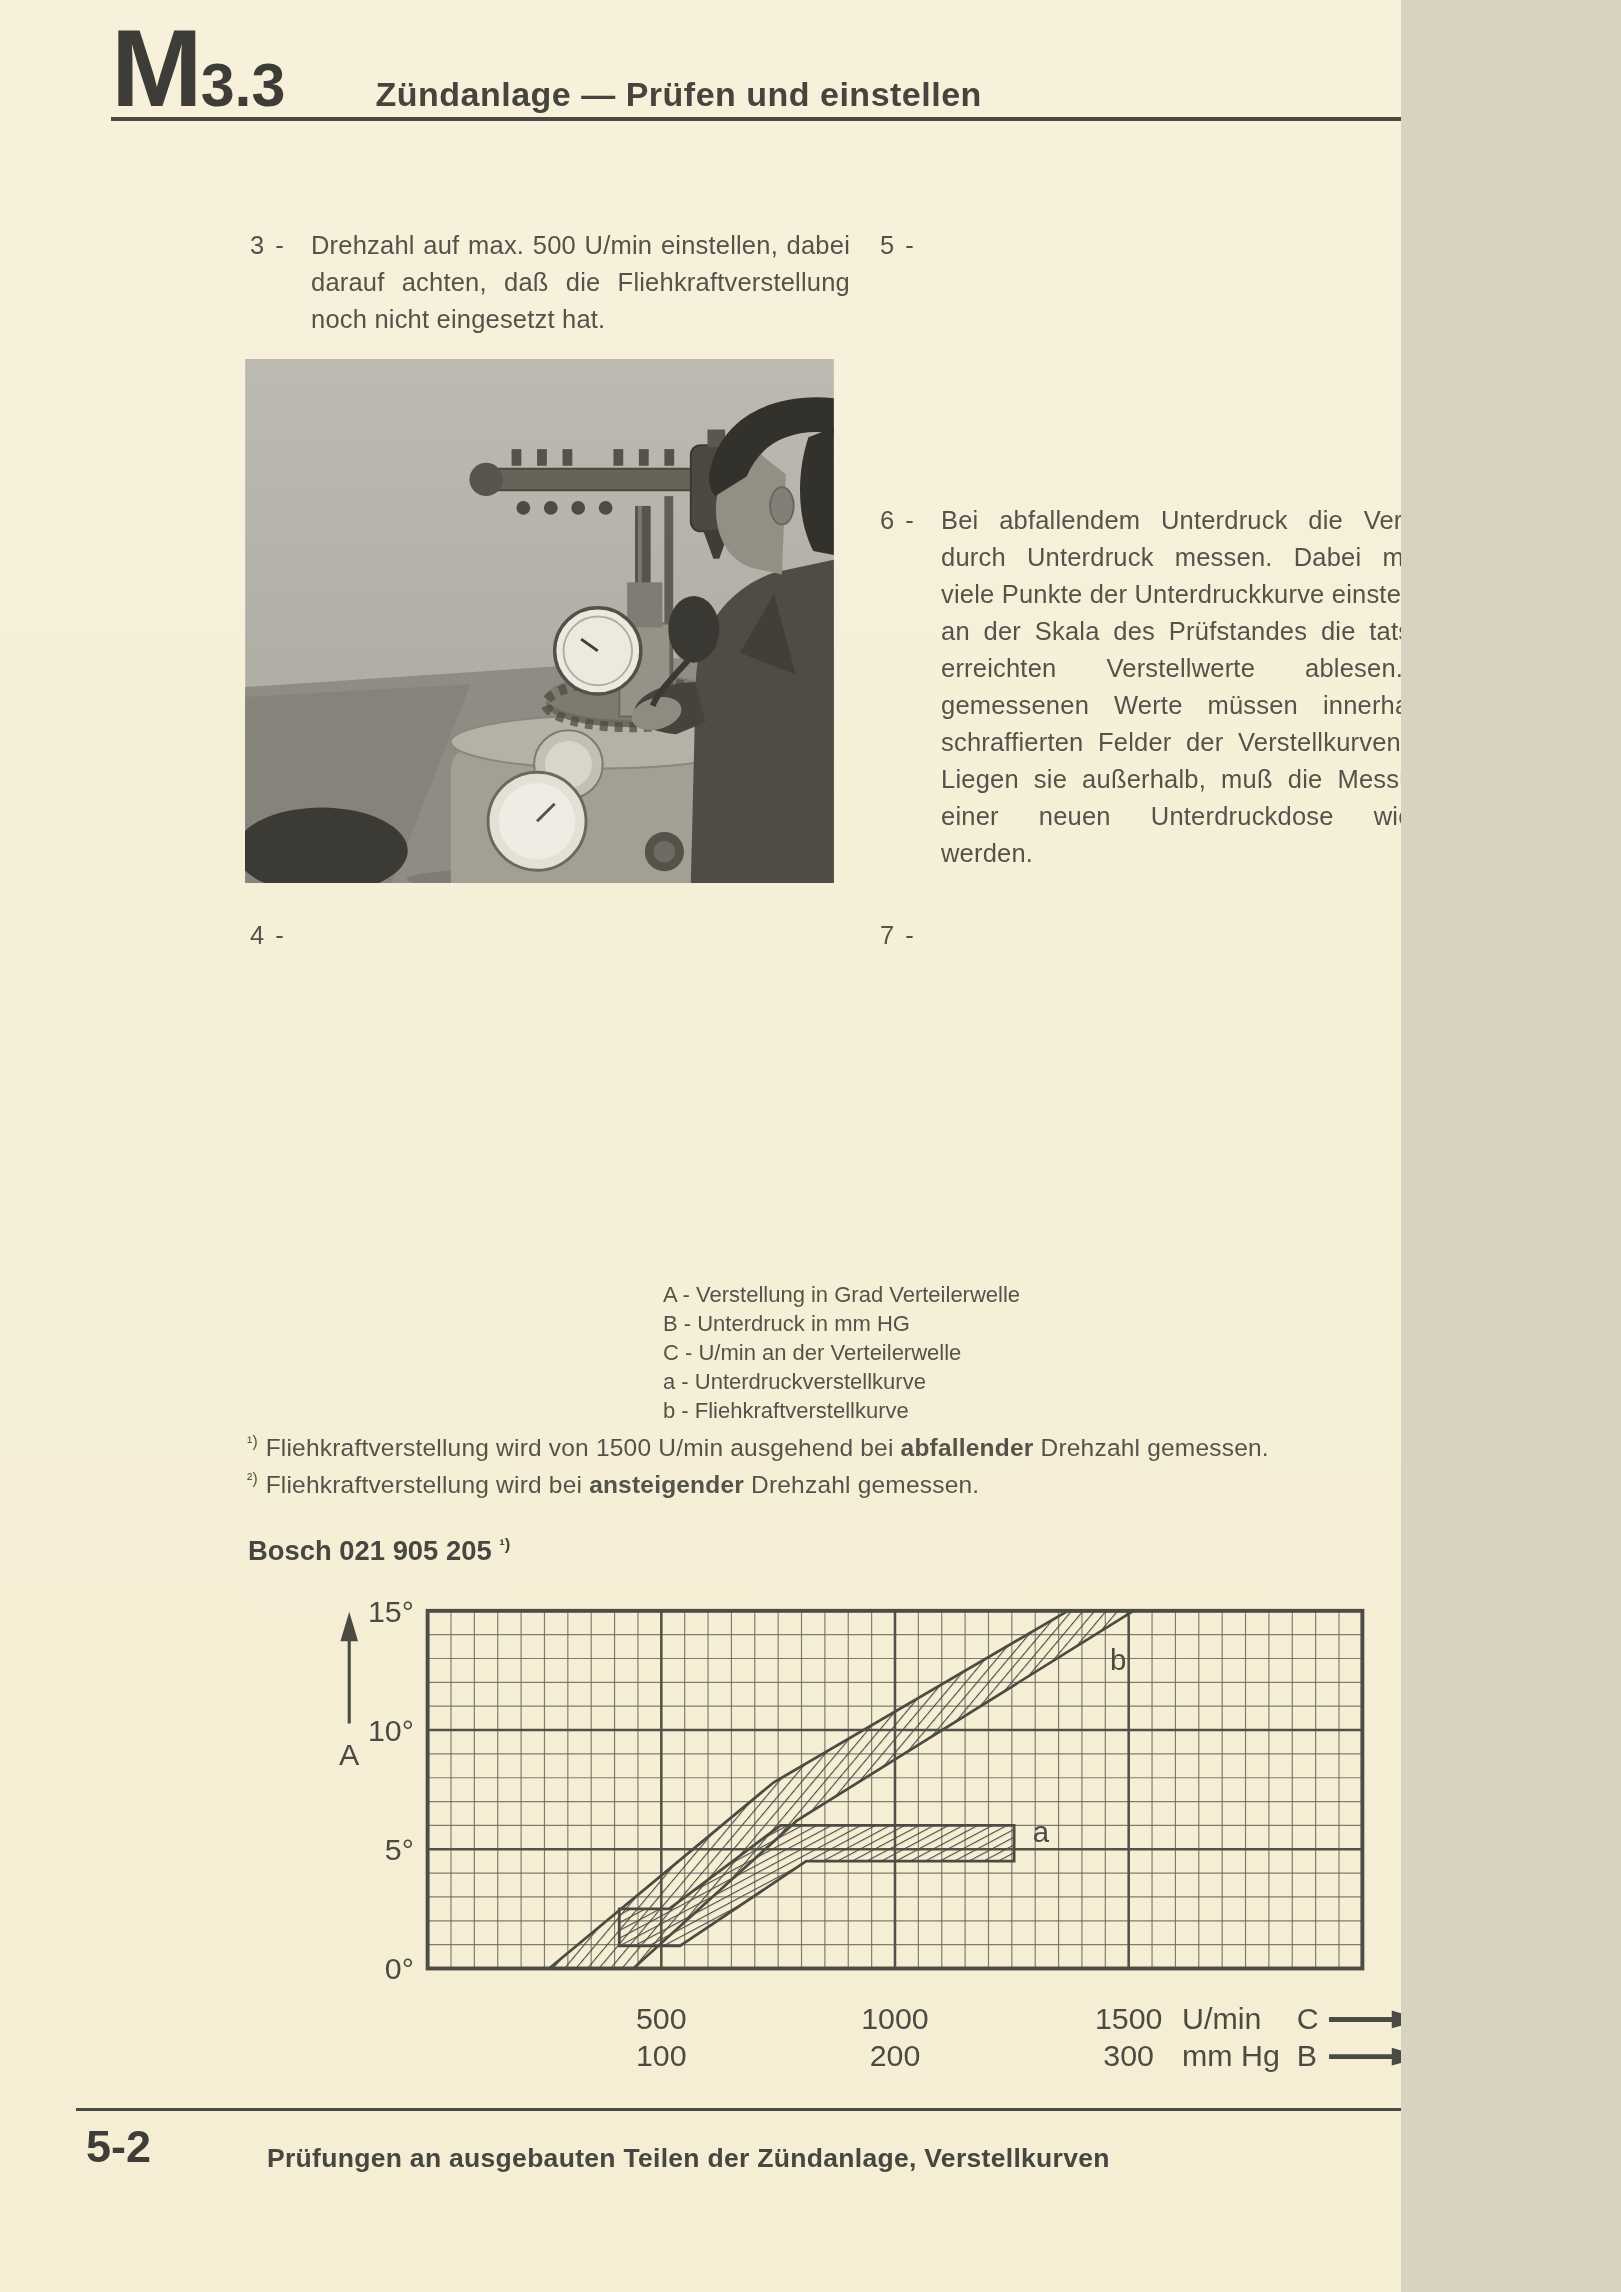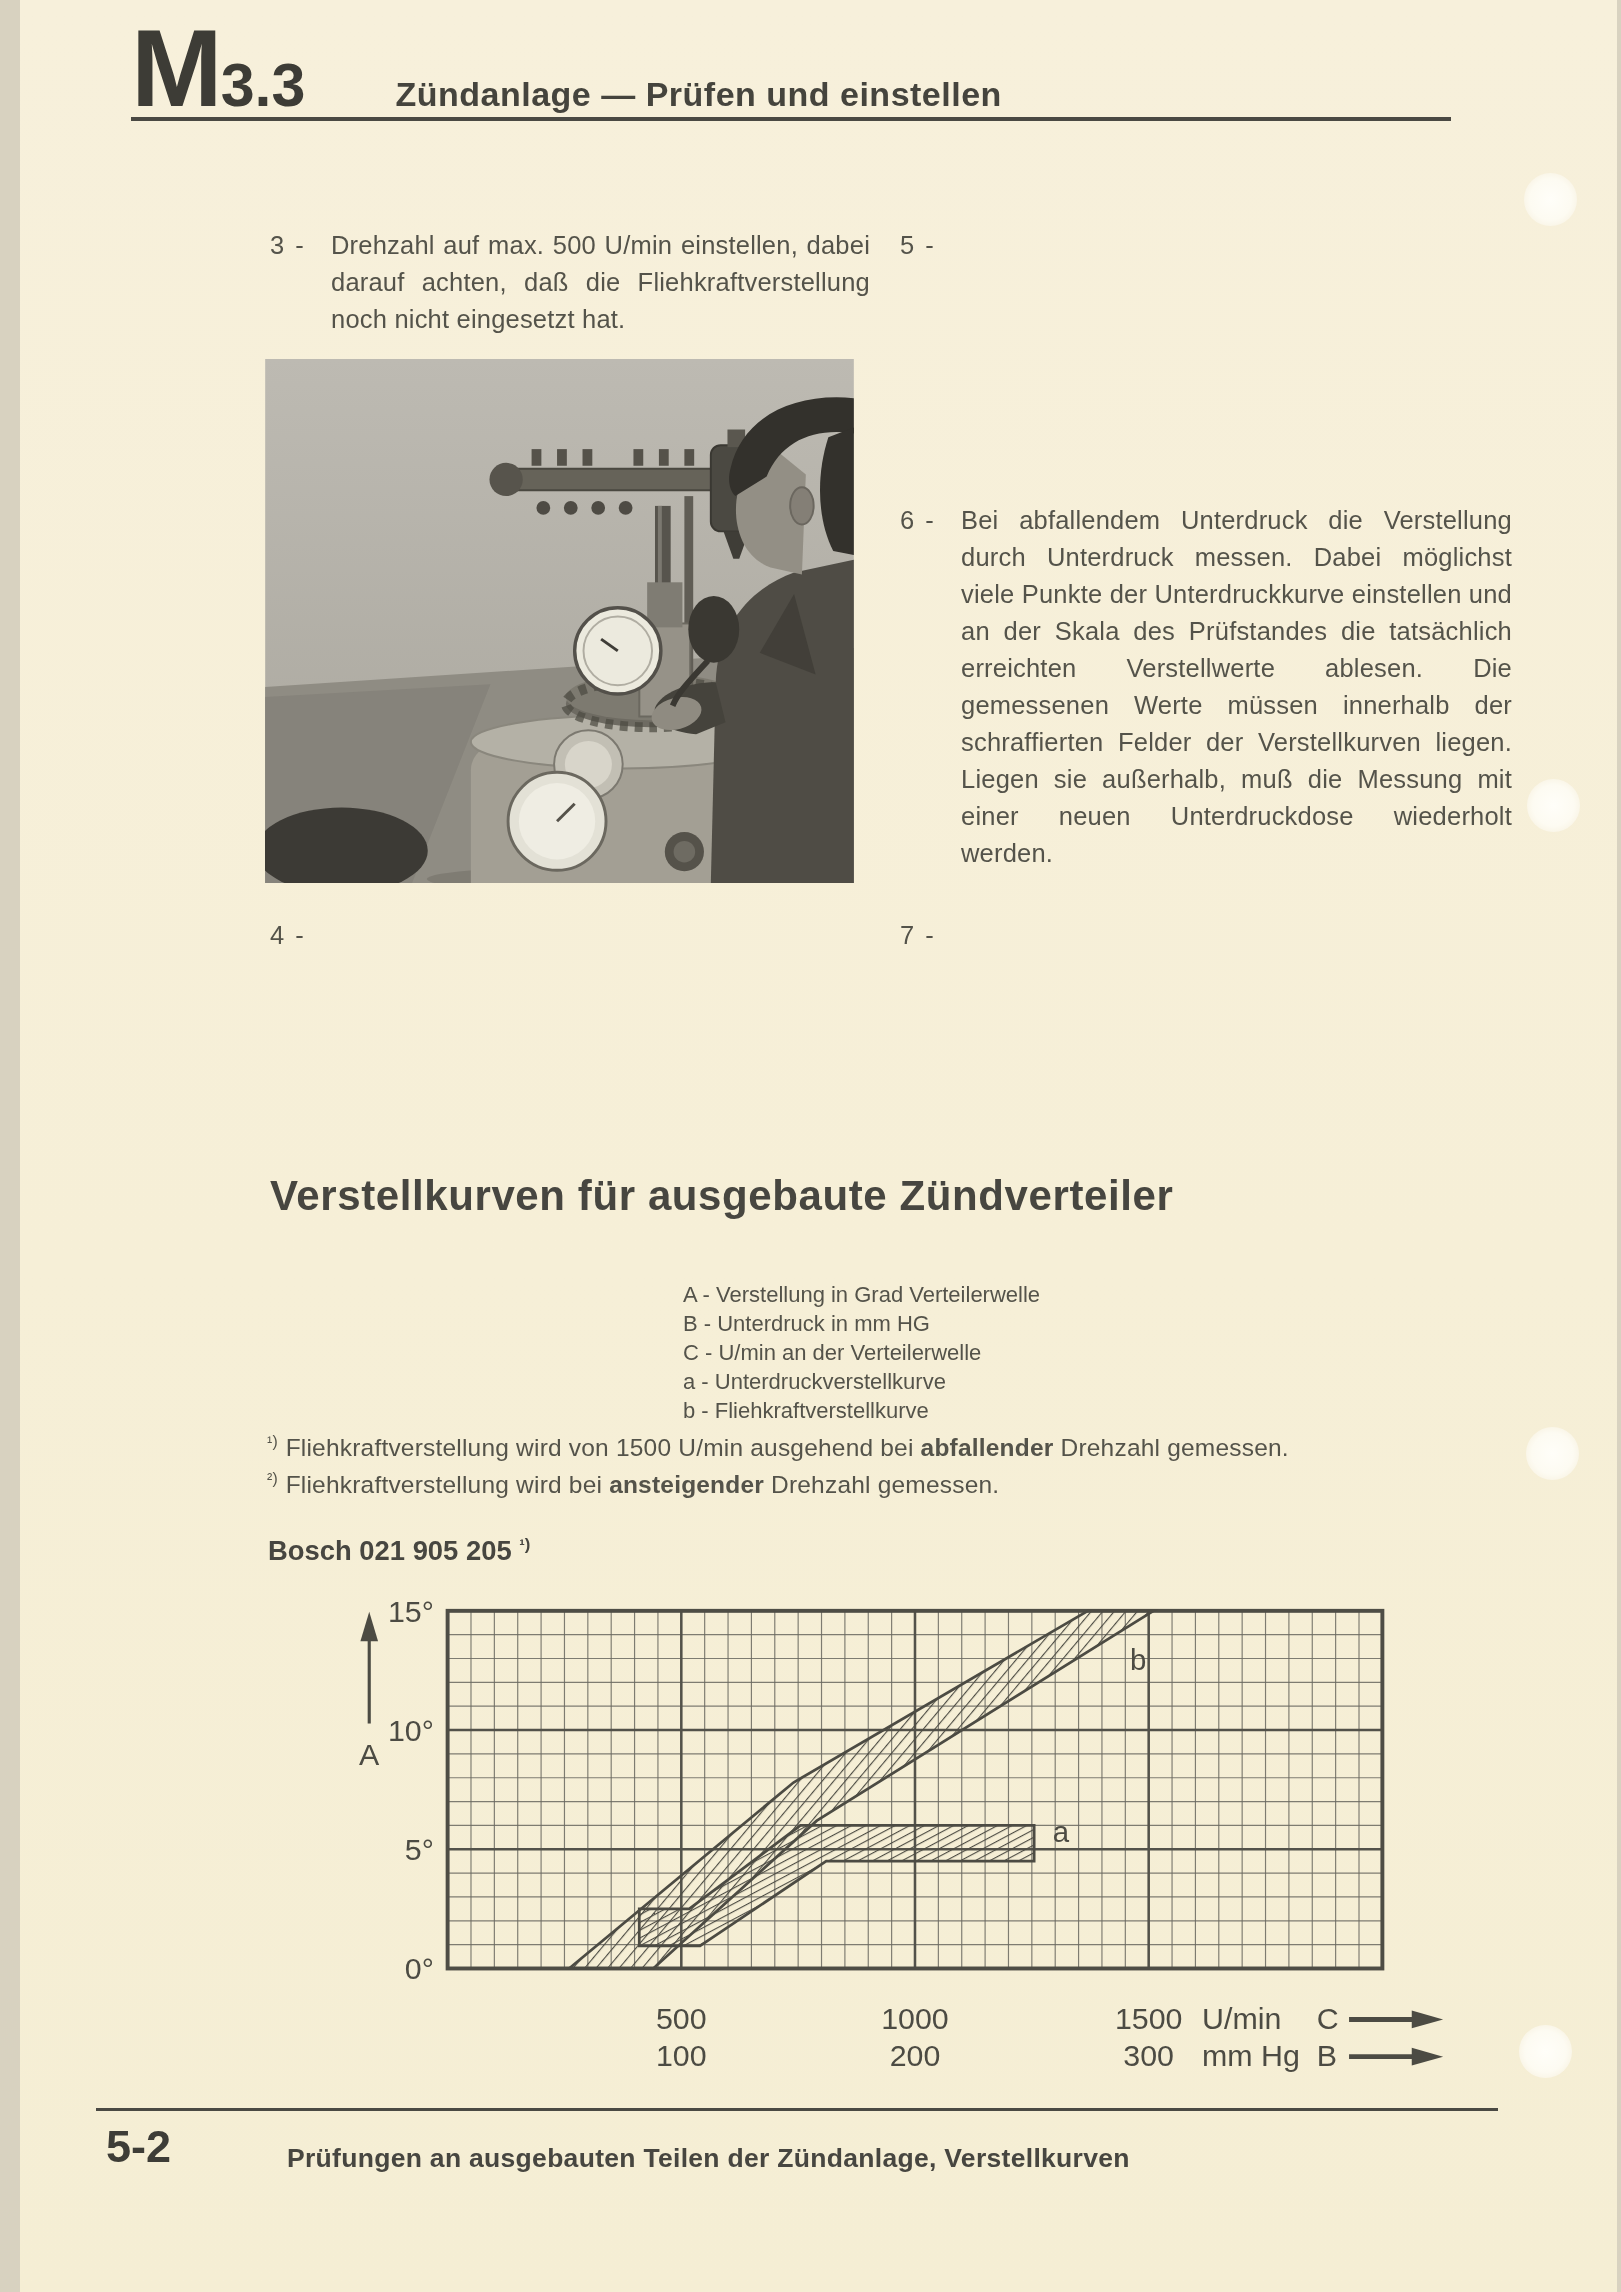--- a/index.html
+++ b/index.html
@@ -1,19 +1,19 @@
 <!DOCTYPE html>
 <html><head>
 <meta charset="utf-8">
 <style>
   html,body{margin:0;padding:0;background:#d8d2c0;}
   .page{
-    position:relative; width:1597px; height:2293px; overflow:hidden;
+    position:relative; width:1401px; height:2293px; overflow:hidden;
     background:linear-gradient(180deg,#f7f0db 0%,#f6efd7 55%,#f5eed4 100%);
-    font-family:"Liberation Sans", sans-serif; color:#4c4b43;margin-left:20px;
+    font-family:"Liberation Sans", sans-serif; color:#4c4b43;
   }
   
   .hdr{position:absolute; left:111px; top:3.9px; white-space:nowrap;}
   .hdr .m{font-size:110px; font-weight:700; color:#3d3c36; letter-spacing:-2px;}
   .hdr .m-sub{font-size:61px; font-weight:700; color:#3d3c36;}
   .hdr .h-title{font-size:34px; font-weight:600; color:#45443d; margin-left:90px; letter-spacing:0.5px;}
   .hdr-rule{position:absolute; left:111px; top:117px; width:1320px; height:3.9px; background:#4a4943;}
   
   .step{position:absolute; font-size:25.5px; line-height:37px; letter-spacing:0.2px;
         text-align:justify; color:#54534a; padding-left:61px; box-sizing:border-box;}
@@ -133,21 +133,20 @@
 
   <div class="step col-r" style="top:502px;">
     <span class="num">6 -</span>
     <span>Bei abfallendem Unterdruck die Verstellung durch Unterdruck messen. Dabei möglichst viele Punkte der Unterdruckkurve einstellen und an der Skala des Prüfstandes die tatsächlich erreichten Verstellwerte ablesen. Die gemessenen Werte müssen innerhalb der schraffierten Felder der Verstellkurven liegen. Liegen sie außerhalb, muß die Messung mit einer neuen Unterdruckdose wiederholt werden.</span>
   </div>
 
   <div class="step col-r" style="top:917px;">
     <span class="num">7 -</span>
   </div>
 
-  <div class="section-heading">Verstellkurven für ausgebaute Zündverteiler</div>
 
   <div class="legend">
     <div>A - Verstellung in Grad Verteilerwelle</div>
     <div>B - Unterdruck in mm HG</div>
     <div>C - U/min an der Verteilerwelle</div>
     <div>a - Unterdruckverstellkurve</div>
     <div>b - Fliehkraftverstellkurve</div>
   </div>
 
   <div class="footnote" style="top:1433px;">

